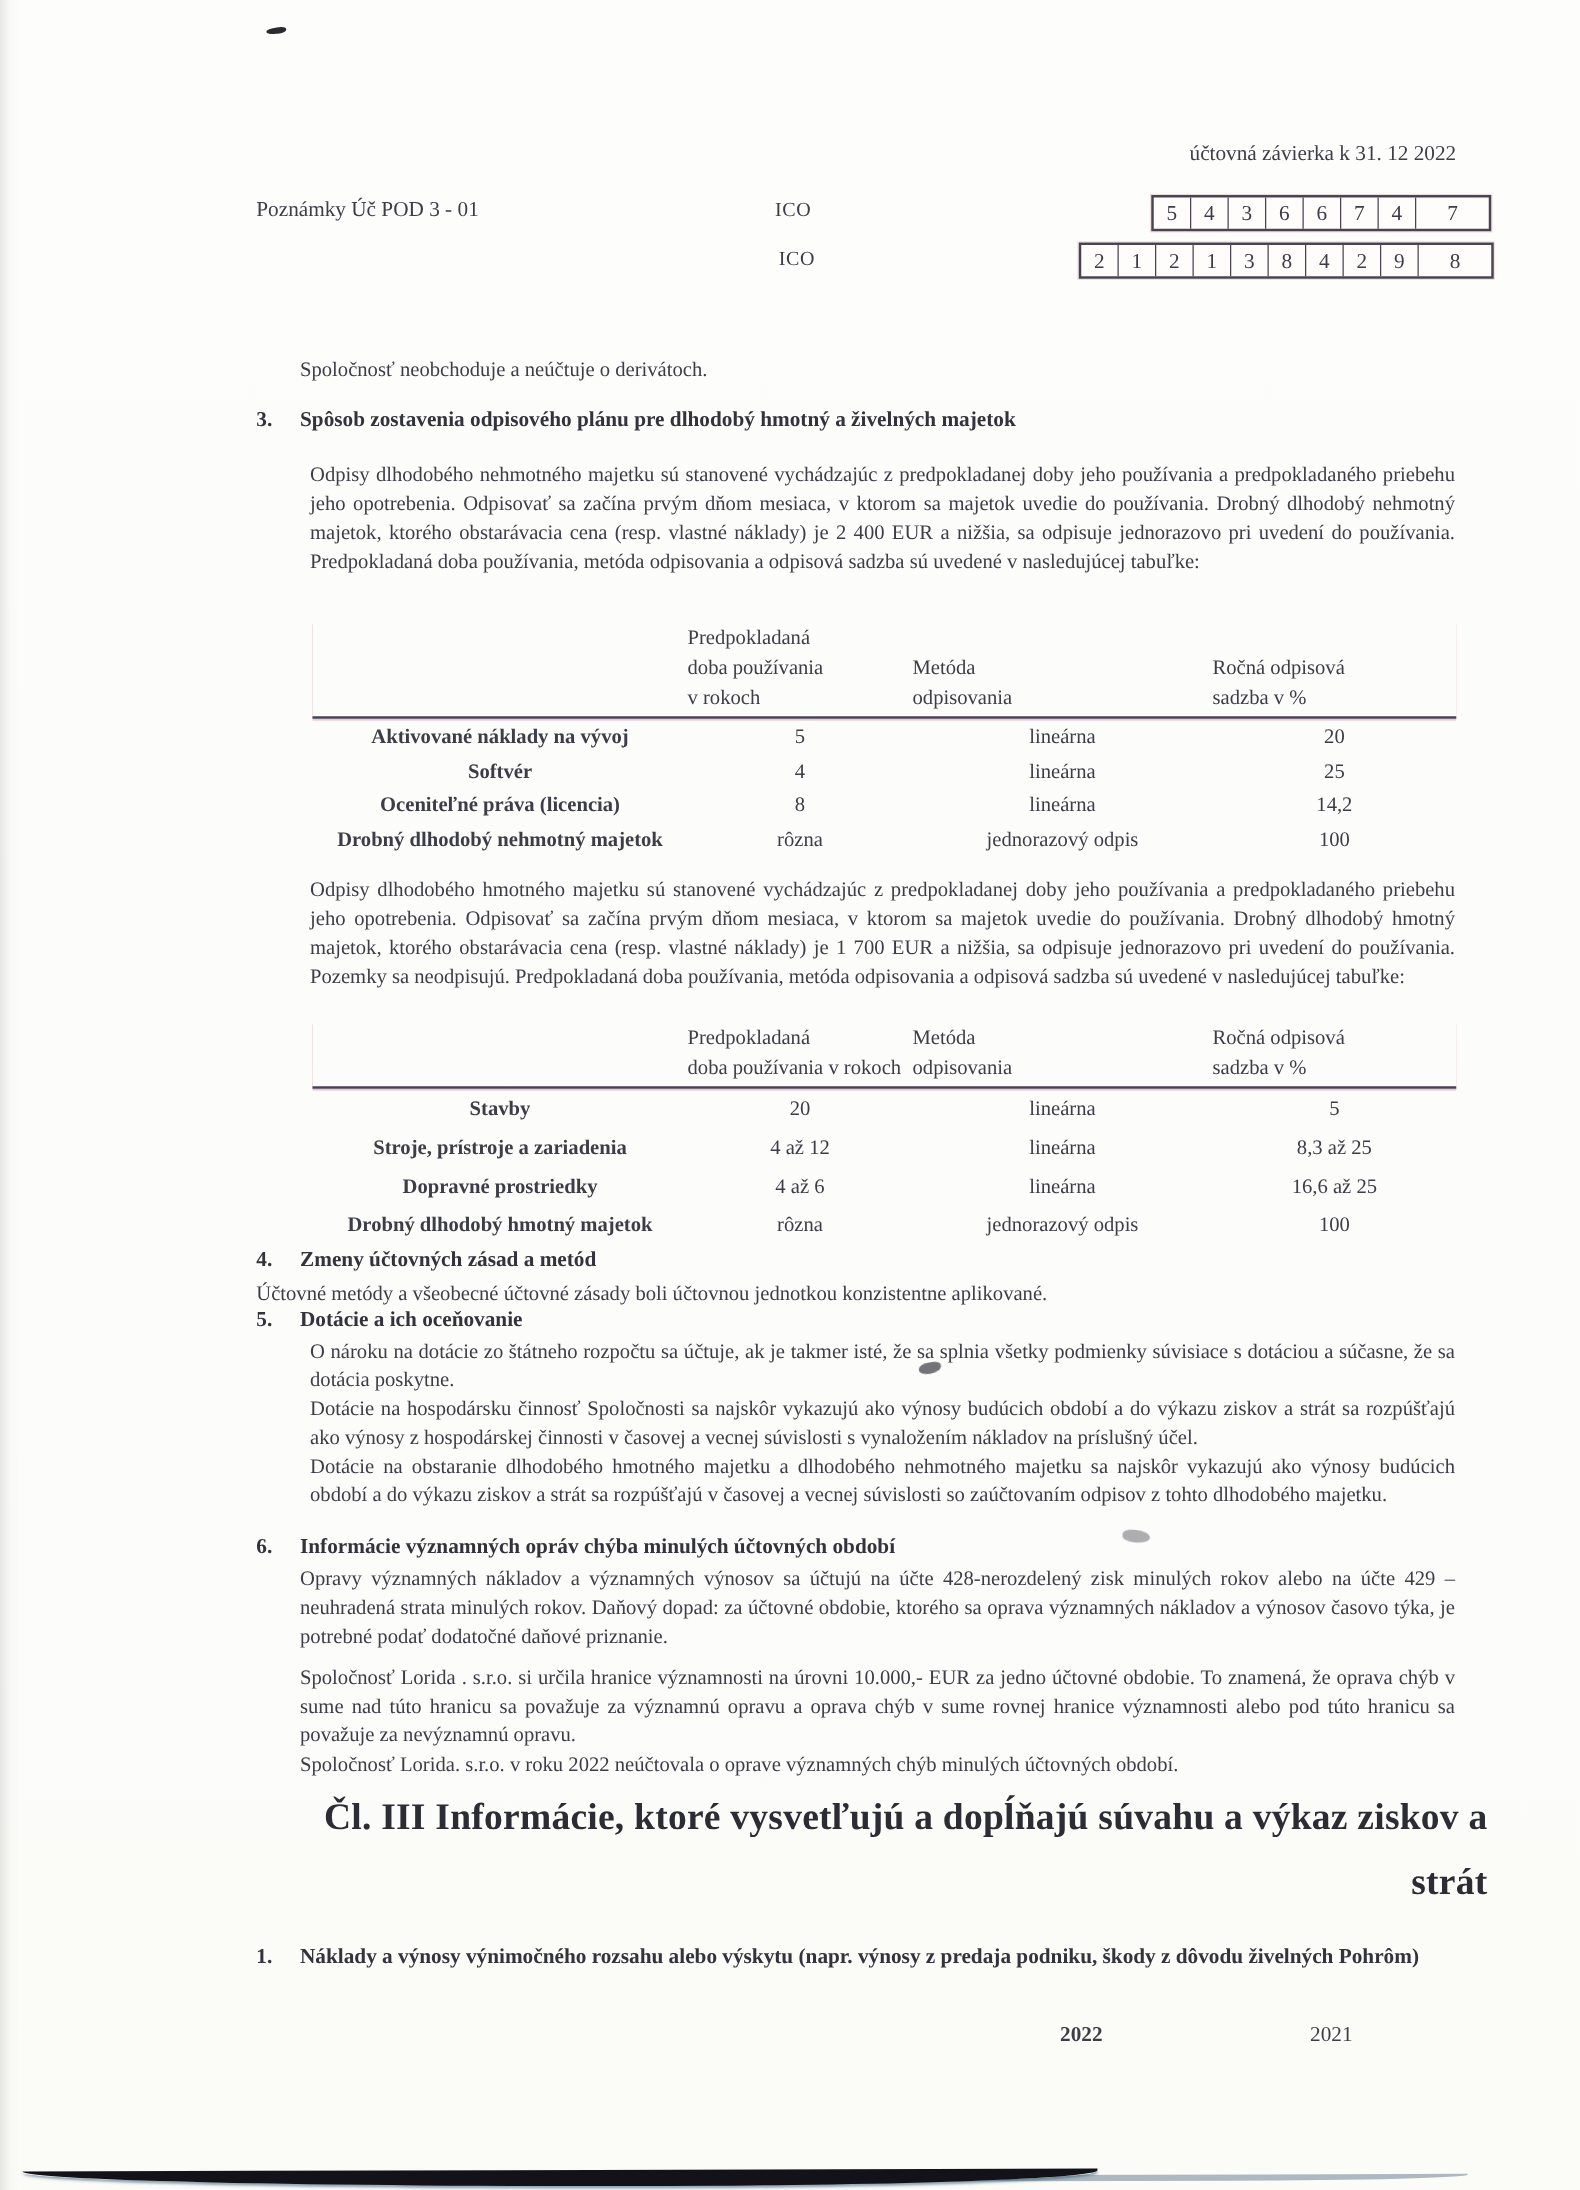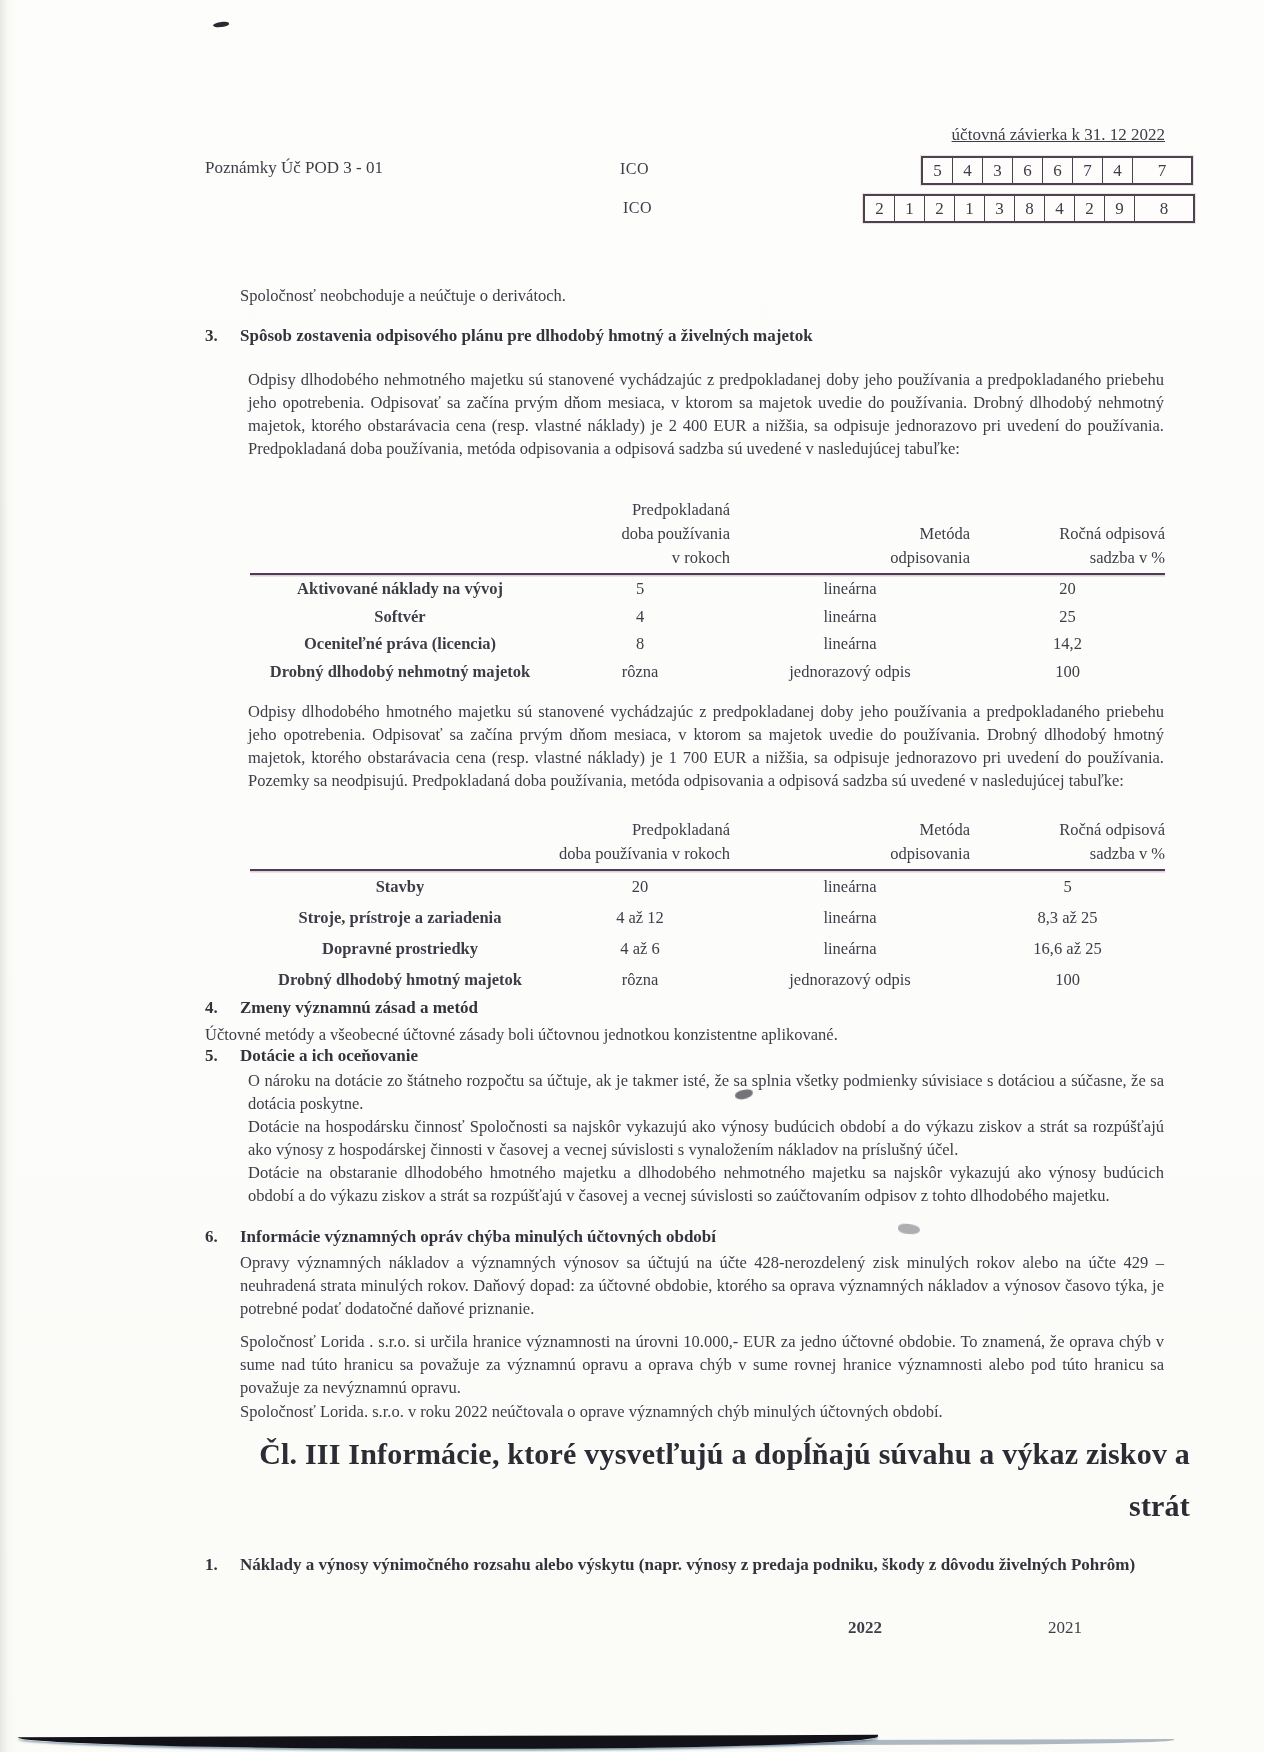--- a/index.html
+++ b/index.html
@@ -31,21 +31,21 @@
     width:29px;border-right:1.5px solid #4a4450;
     display:flex;align-items:center;justify-content:center;
     font-size:17px;color:#3d3d48;
   }
   .digit-cell:last-child{border-right:none;width:58px;}
 
   
   .dep-table{font-size:16.5px;}
   .dep-header{display:grid;grid-template-columns:300px 180px 240px 195px;align-items:end;
     border-bottom:2.5px solid #4c3f55;padding-bottom:3px;box-shadow:0 1.5px 0 rgba(150,60,110,.25);}
-  .dep-header .hcell{text-align:right;white-space:pre-line;line-height:24px;}
+  .dep-header .hcell{text-align:left;white-space:pre-line;line-height:24px;}
   .dep-row{display:grid;grid-template-columns:300px 180px 240px 195px;line-height:27.5px;}
   .dep-row .cell-label{text-align:center;font-weight:bold;}
   .dep-row .cell-val{text-align:center;}
   .t2 .dep-row{line-height:31px;}
 
   .chapter-heading{
     font-size:30px;font-weight:bold;color:#2c2c34;line-height:52px;
     letter-spacing:.2px;
     text-align:right;
   }
@@ -72,21 +72,21 @@
     box-shadow:0 2px 2px rgba(40,80,110,.5), 300px 1px 0 -4px rgba(30,60,90,.35);
   }
 </style>
 </head>
 <body>
 
 <div class="page">
 
   <div class="abs pen-tick" style="left:213px;top:22px;"></div>
 
-  <div class="abs date-note" style="top:125px;right:99px;text-decoration:underline;">účtovná závierka k 31. 12 2022</div>
+  <div class="abs date-note" style="top:113px;right:99px;">účtovná závierka k 31. 12 2022</div>
 
   <div class="abs form-label" style="left:205px;top:158px;">Poznámky Úč POD 3 - 01</div>
 
   <div class="abs ico-label" style="left:620px;top:160px;">ICO</div>
   <div class="abs digit-row" style="left:921px;top:156px;">
     <span class="digit-cell">5</span>
     <span class="digit-cell">4</span>
     <span class="digit-cell">3</span>
     <span class="digit-cell">6</span>
     <span class="digit-cell">6</span>
@@ -188,21 +188,21 @@
     <div class="dep-row">
       <span class="cell-label">Drobný dlhodobý hmotný majetok</span>
       <span class="cell-val">rôzna</span>
       <span class="cell-val">jednorazový odpis</span>
       <span class="cell-val">100</span>
     </div>
   </div>
 
   <div class="abs heading-row" style="left:205px;top:998px;width:980px;">
     <span class="heading-num">4.</span>
-    <span>Zmeny významnú zásad a metód</span>
+    <span>Zmeny účtovných zásad a metód</span>
   </div>
   <div class="abs body-text" style="left:205px;top:1023px;width:960px;">Účtovné metódy a všeobecné účtovné zásady boli účtovnou jednotkou konzistentne aplikované.</div>
 
   <div class="abs heading-row" style="left:205px;top:1046px;width:980px;">
     <span class="heading-num">5.</span>
     <span>Dotácie a ich oceňovanie</span>
   </div>
   <div class="abs body-text" style="left:248px;top:1069px;width:916px;">O nároku na dotácie zo štátneho rozpočtu sa účtuje, ak je takmer isté, že sa splnia všetky podmienky súvisiace s dotáciou a súčasne, že sa dotácia poskytne.</div>
   <div class="abs body-text" style="left:248px;top:1161px;width:916px;">Dotácie na obstaranie dlhodobého hmotného majetku a dlhodobého nehmotného majetku sa najskôr vykazujú ako výnosy budúcich období a do výkazu ziskov a strát sa rozpúšťajú v časovej a vecnej súvislosti so zaúčtovaním odpisov z tohto dlhodobého majetku.</div>
   <div class="abs body-text" style="left:248px;top:1115px;width:916px;">Dotácie na hospodársku činnosť Spoločnosti sa najskôr vykazujú ako výnosy budúcich období a do výkazu ziskov a strát sa rozpúšťajú ako výnosy z hospodárskej činnosti v časovej a vecnej súvislosti s vynaložením nákladov na príslušný účel.</div>

